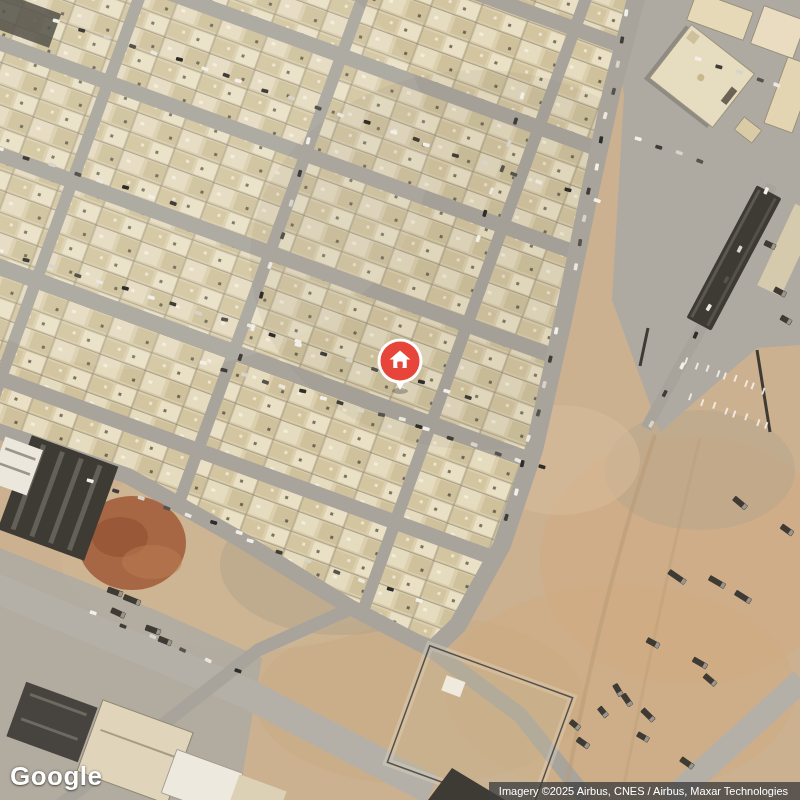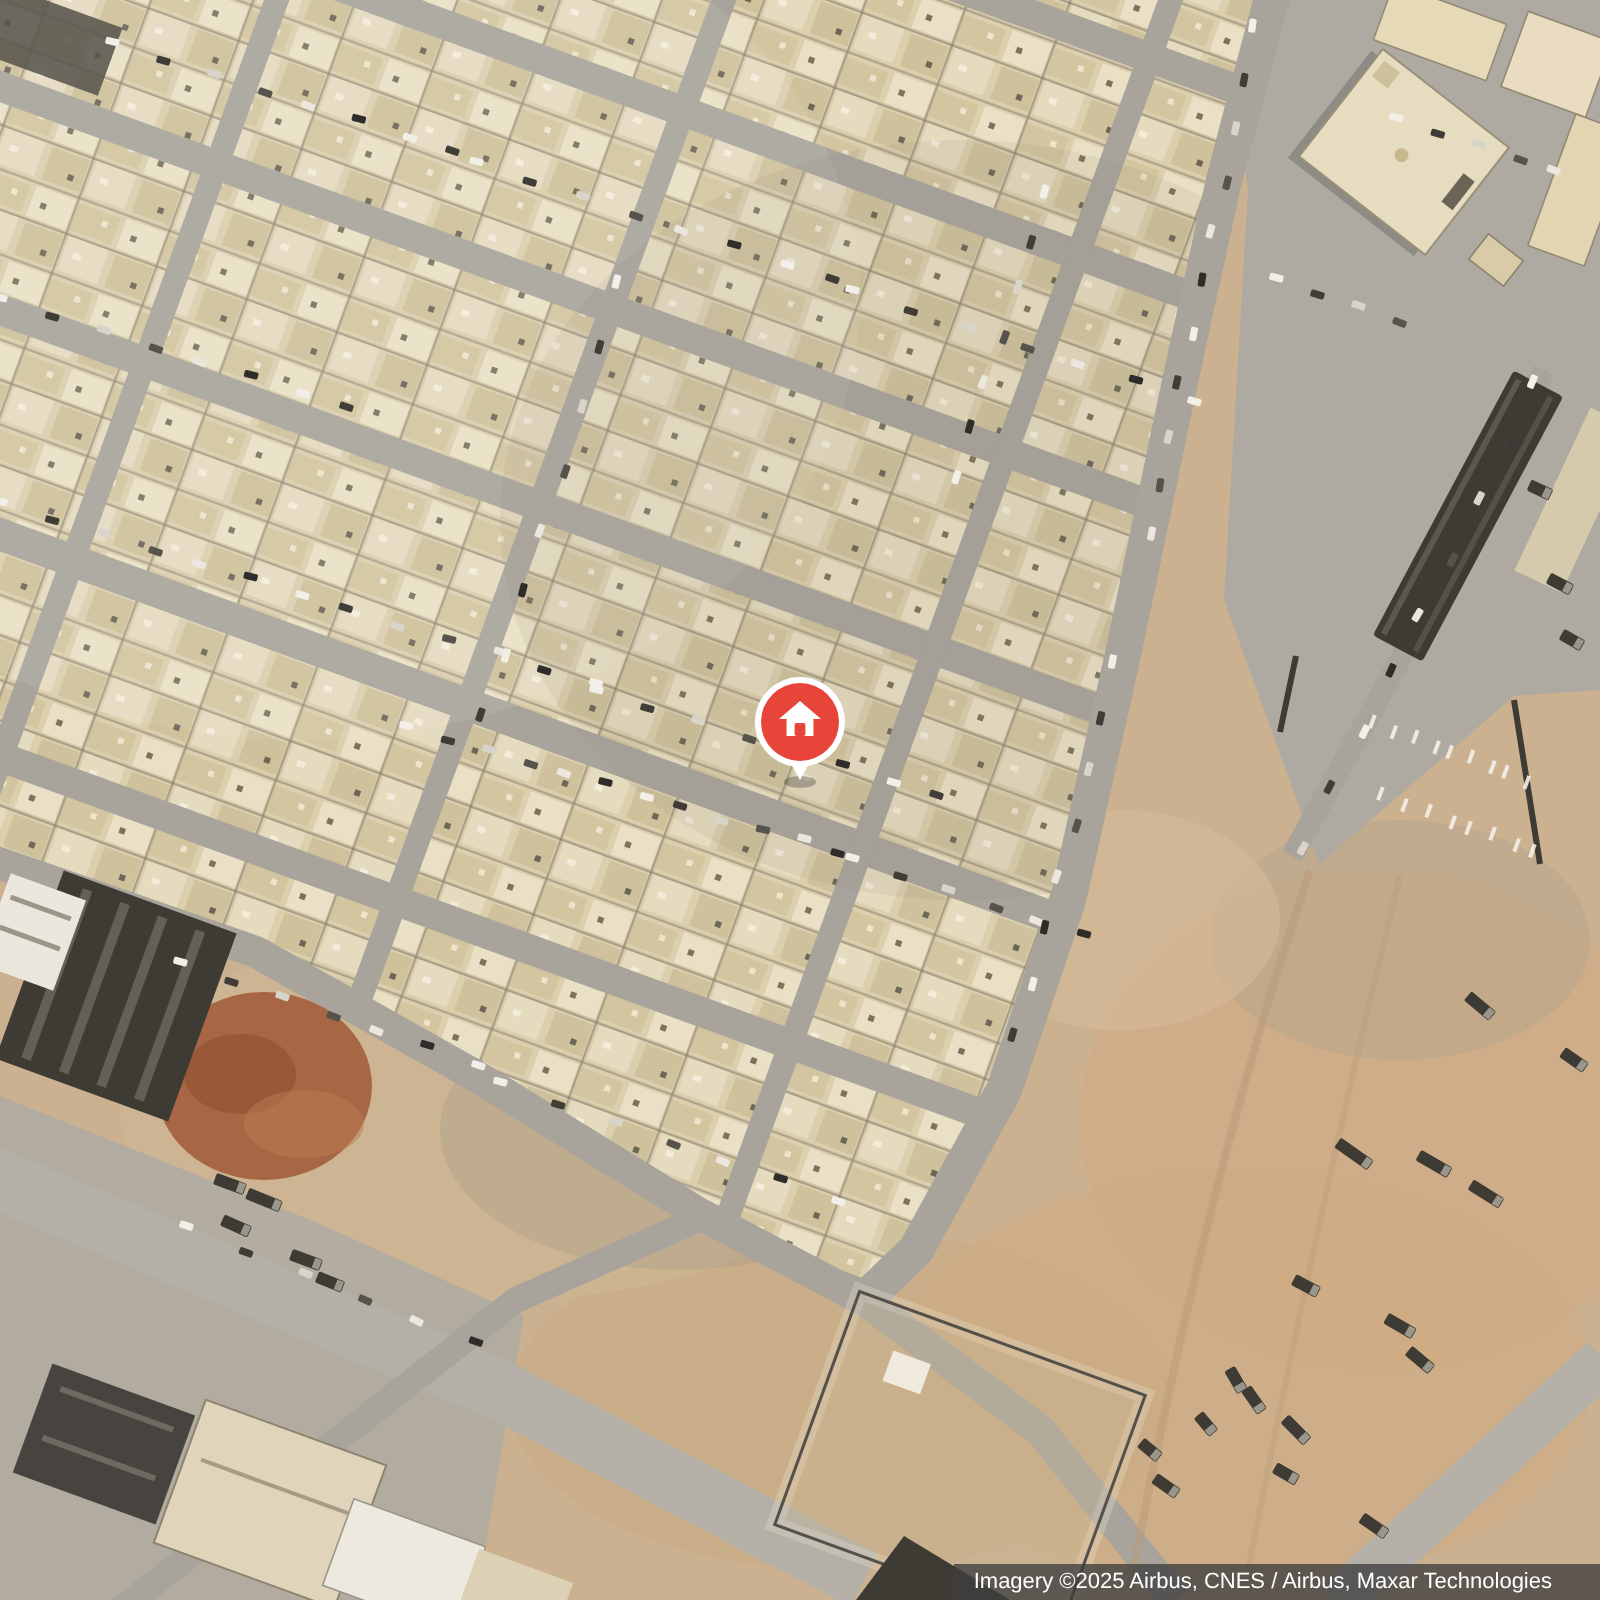--- a/index.html
+++ b/index.html
@@ -9,21 +9,21 @@
   }
   .map-viewport svg{position:absolute;left:0;top:0;display:block;}
   .google-logo{
     position:absolute;left:10px;bottom:8px;z-index:5;
     color:#fff;font-size:26px;font-weight:bold;letter-spacing:.5px;
     text-shadow:0 1px 2px rgba(0,0,0,.5),0 0 3px rgba(0,0,0,.35);
     cursor:pointer;user-select:none;
   }
   .attribution-bar{
     position:absolute;right:0;bottom:0;z-index:5;height:18px;line-height:18px;
-    padding:0 24px 0 10px;background:rgba(62,62,62,.78);
+    padding:0 12px 0 10px;background:rgba(62,62,62,.78);
     color:#fff;font-size:11px;white-space:nowrap;
   }
 </style>
 </head>
 <body>
 
 <div class="map-viewport">
   <svg width="800" height="800" viewBox="0 0 800 800">
     <defs>
       <pattern id="urban" width="48" height="40" patternUnits="userSpaceOnUse">
@@ -450,16 +450,17 @@
       <polygon points="390,372 410,372 400,390" fill="#ffffff"></polygon>
       <circle cx="400" cy="361" r="22.5" fill="#ffffff"></circle>
       <circle cx="400" cy="361" r="19.5" fill="#E8453A"></circle>
       <g>
         <path d="M 400 350.5 l -10.5 9 h 3.8 v 8.5 h 13.4 v -8.5 h 3.8 z" fill="#ffffff"></path>
         <rect x="397.3" y="361.5" width="5.4" height="6.5" rx="1" fill="#E8453A"></rect>
       </g>
     </g>
   </svg>
 
+  <div class="google-logo">Google</div>
   <div class="attribution-bar">
     <span>Imagery ©2025 Airbus, CNES / Airbus, Maxar Technologies</span>
   </div>
 </div>
 
 </body></html>

